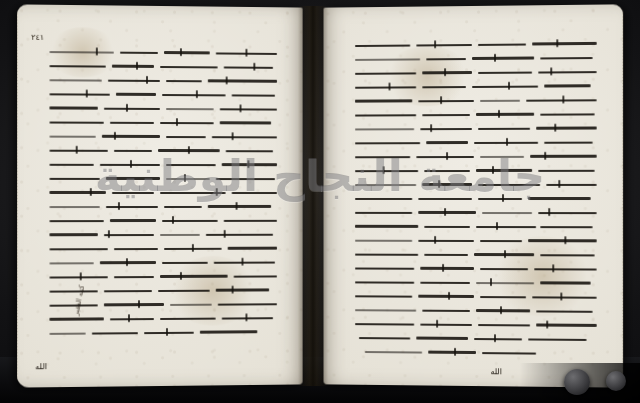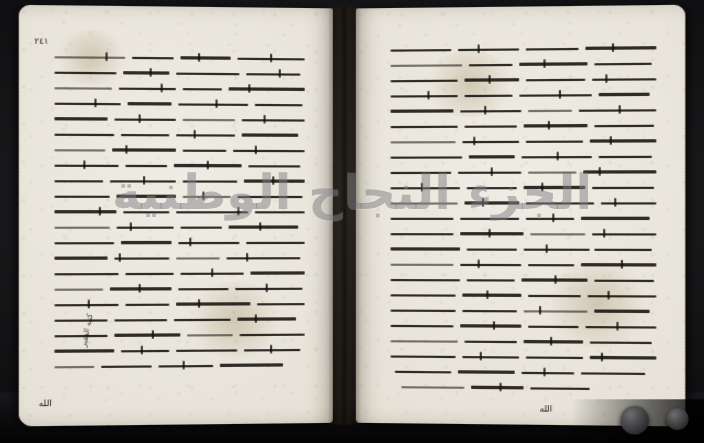--- a/index.html
+++ b/index.html
@@ -615,19 +615,19 @@
             <b style="right:140px;"></b>
         </div>
       </div>
 
       <div class="tail" style="right:120px;bottom:10px;">الله</div>
     </div>
 
     <div class="gutter"></div>
   </div>
 
-  <div class="watermark">الجزء النجاح الوطنية</div>
+  <div class="watermark">جامعة النجاح الوطنية</div>
 
   <div class="shadow-bar"></div>
   <div class="knob a"></div>
   <div class="knob b"></div>
 
 </div>
 
 </body></html>

